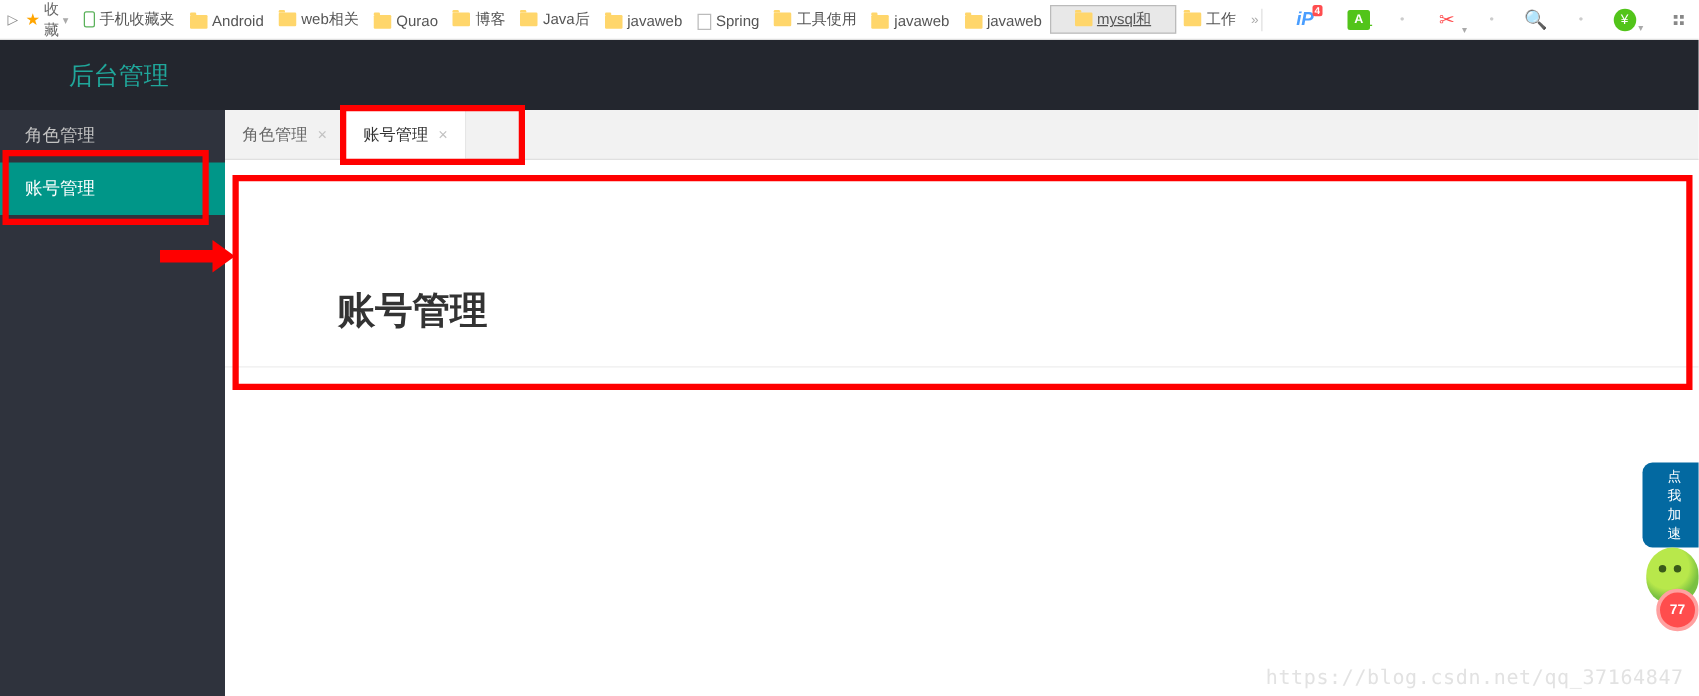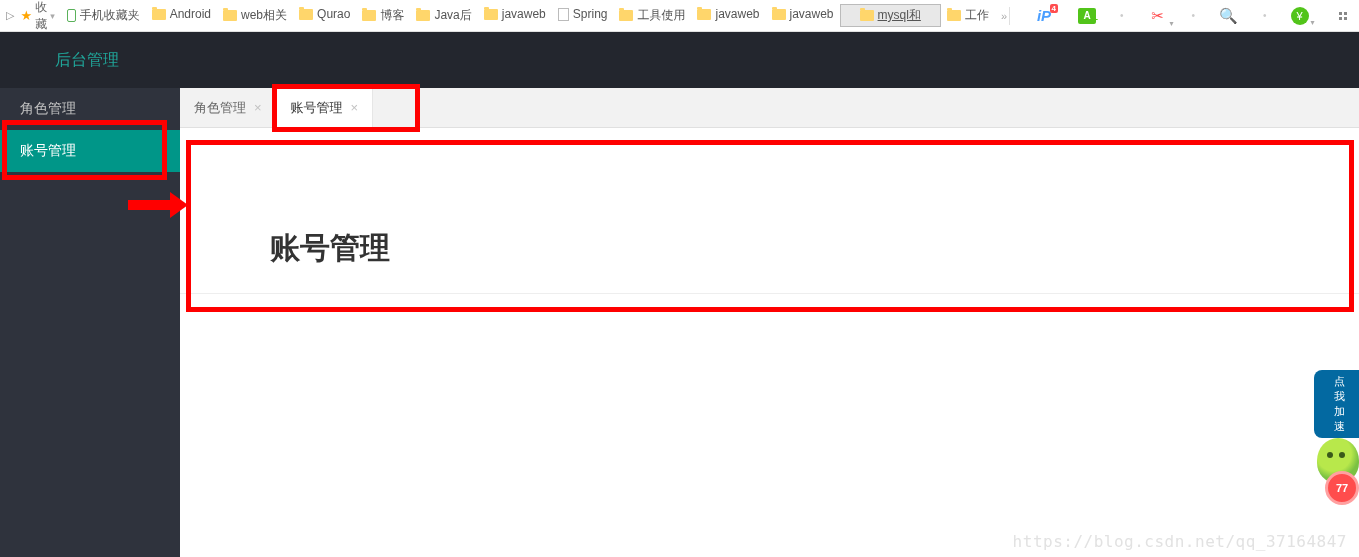--- a/index.html
+++ b/index.html
@@ -29,21 +29,21 @@
     .tb-search { color: #4aa9ff; }
     .tb-yen { background: #52c41a; color: #fff; border-radius: 50%; width: 18px; height: 18px; font-size: 11px; }
     .tb-grid { color: #888; display: grid; grid-template-columns: 3px 3px; grid-template-rows: 3px 3px; gap: 2px; }
     .tb-grid span { background: #888; }
     .tb-sep { color: #ccc; font-size: 10px; }
     .tb-caret { color: #aaa; font-size: 8px; position: absolute; bottom: -2px; right: -6px; }
     
     
     .app { position: absolute; top: 32px; left: 0; right: 0; bottom: 0; display: flex; flex-direction: column; }
     .app-header { height: 56px; background: #23262e; display: flex; align-items: center; padding-left: 55px; }
-    .app-title { color: #20a69a; font-size: 16px; }
+    .app-title { color: #20a69a; font-size: 20px; }
     
     .app-body { flex: 1; display: flex; min-height: 0; }
     .sidebar { width: 180px; background: #2f333d; }
     .side-item { height: 42px; display: flex; align-items: center; padding-left: 20px; color: #c2c2c2; font-size: 14px; cursor: pointer; }
     .side-item.active { background: #009688; color: #fff; }
     
     .main { flex: 1; display: flex; flex-direction: column; background: #fff; position: relative; }
     .tab-bar { height: 40px; background: #f2f2f2; display: flex; align-items: stretch; border-bottom: 1px solid #e0e0e0; }
     .tab { display: flex; align-items: center; padding: 0 14px; gap: 8px; color: #666; font-size: 13px; cursor: pointer; border-right: 1px solid #e6e6e6; }
     .tab.active { background: #fff; color: #333; }
@@ -79,21 +79,21 @@
 </head>
 <body>
 
 <div class="bookmark-bar">
   <div class="nav-btn">▷</div>
   <div class="fav-label">
     <span class="star-icon">★</span>
     <span>收藏</span>
     <span class="dropdown-caret">▾</span>
   </div>
-  <div id="bookmarks-container" style="display:flex;align-items:flex-start;">
+  <div id="bookmarks-container" style="display:flex;align-items:flex-end;">
       <div class="bookmark-item">
         <span class="phone-icon"></span>
         <span>手机收藏夹</span>
       </div>
       <div class="bookmark-item">
         <span class="folder-icon"></span>
         <span>Android</span>
       </div>
       <div class="bookmark-item">
         <span class="folder-icon"></span>

